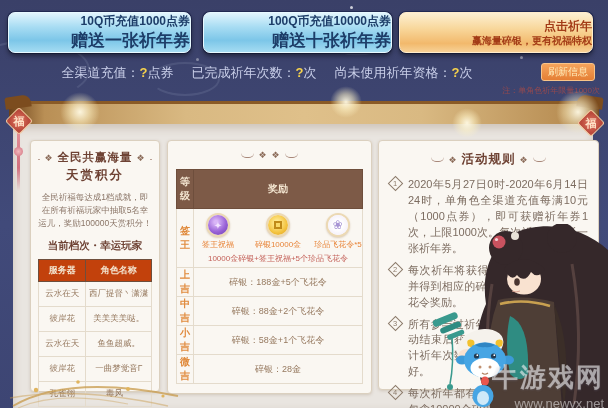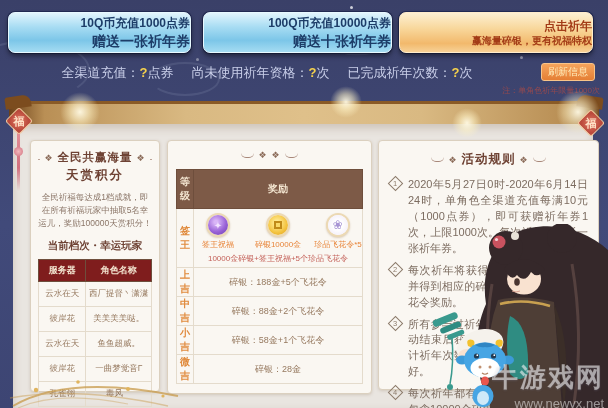--- a/index.html
+++ b/index.html
@@ -24,21 +24,21 @@
   }
   .top-btn.blue {
     background:linear-gradient(180deg,#e2f5fd 0%, #a9ddf3 35%, #7cc6e8 70%, #a5dcf2 100%);
     border:1px solid #e8f9ff;
   }
   .top-btn.orange {
     background:linear-gradient(180deg,#fdf0d2 0%, #f8d79b 40%, #f2b96c 78%, #f7d196 100%);
     border:1px solid #ffeccb;
   }
   .top-btn .l1 { font-size:12px; font-weight:bold; color:#1d3d68; line-height:1.35; }
-  .top-btn .l2 { font-size:14px; font-weight:bold; color:#1d3d68; line-height:1.3; }
+  .top-btn .l2 { font-size:17px; font-weight:bold; color:#1d3d68; line-height:1.3; }
   .top-btn.orange .l1 { color:#a33c17; font-size:12px; }
   .top-btn.orange .l2 { color:#a33c17; font-size:10px; }
   .btn1 { left:8px;  width:183px; }
   .btn2 { left:203px; width:189px; }
   .btn3 { left:399px; width:194px; }
   
   .stats { position:absolute; left:0; right:74px; top:64px; display:flex; justify-content:center; gap:18px; }
   .stat { font-size:13px; color:#c9cfe9; white-space:nowrap; }
   .stat .q { color:#f7d34c; font-weight:bold; }
   .refresh-btn {
@@ -89,21 +89,21 @@
   .panel-right { left:378px; width:221px; height:250px; padding:10px 10px; }
   .panel-title { display:flex; align-items:center; justify-content:center; gap:4px;
     color:#6e4234; font-weight:bold; font-size:12.5px; letter-spacing:1px; white-space:nowrap; }
   .panel-title .line { width:13px; height:5px; border-bottom:1px solid #a8887a; border-radius:0 0 6px 6px; }
   .panel-title .dia { color:#8a6a58; font-size:9px; }
   .title2 { text-align:center; color:#6e4234; font-weight:bold; font-size:12.5px; letter-spacing:2px; margin-top:2px; }
   
   .desc { margin-top:7px; font-size:8.5px; color:#8b7668; line-height:1.55; text-align:center; }
   .subtitle { margin-top:8px; text-align:center; font-size:10.5px; font-weight:bold; color:#6e4234; }
   table.win { width:100%; border-collapse:collapse; margin-top:6px; }
-  table.win th { background:#7f1d1d; color:#f3e5d0; font-size:9px; font-weight:bold; padding:4px 1px; border:1px solid #6e4e3c; }
+  table.win th { background:#c2410c; color:#f3e5d0; font-size:9px; font-weight:bold; padding:4px 1px; border:1px solid #6e4e3c; }
   table.win td { font-size:8.5px; color:#96795f; text-align:center; padding:6px 1px; border:1px solid #e4dbcc; white-space:nowrap; }
   table.win col.c1 { width:42%; }
   
   table.reward { width:100%; border-collapse:collapse; margin-top:9px; }
   table.reward th { background:#7d5a47; color:#f3e5d0; font-size:10px; font-weight:bold; padding:5px 2px; border:1px solid #6e4e3c; }
   table.reward td { border:1px solid #e4dbcc; text-align:center; }
   table.reward col.lv { width:52px; }
   .lv-cell { color:#e08a3c; font-size:10px; font-weight:bold; }
   .rw-cell { color:#96795f; font-size:9px; padding:5px 2px; }
   .king-cell { padding:4px 2px 3px; }
@@ -154,22 +154,22 @@
   <span class="l1">100Q币充值10000点券</span>
   <span class="l2">赠送十张祈年券</span>
 </div>
 <div class="top-btn orange btn3">
   <span class="l1">点击祈年</span>
   <span class="l2">赢海量碎银，更有祝福特权</span>
 </div>
 
 <div class="stats">
   <div class="stat"><span>全渠道充值：</span><span class="q">?</span><span>点券</span></div>
+  <div class="stat"><span>已完成祈年次数：</span><span class="q">?</span><span>次</span></div>
   <div class="stat"><span>尚未使用祈年资格：</span><span class="q">?</span><span>次</span></div>
-  <div class="stat"><span>已完成祈年次数：</span><span class="q">?</span><span>次</span></div>
 </div>
 <div class="refresh-btn">刷新信息</div>
 <div class="stats-note">注：单角色祈年限量1000次</div>
 
 <div class="beam"></div>
 <div class="parchment"></div>
 
 <div class="fu fu-left">
     <div class="diamond">
       <span>福</span>

